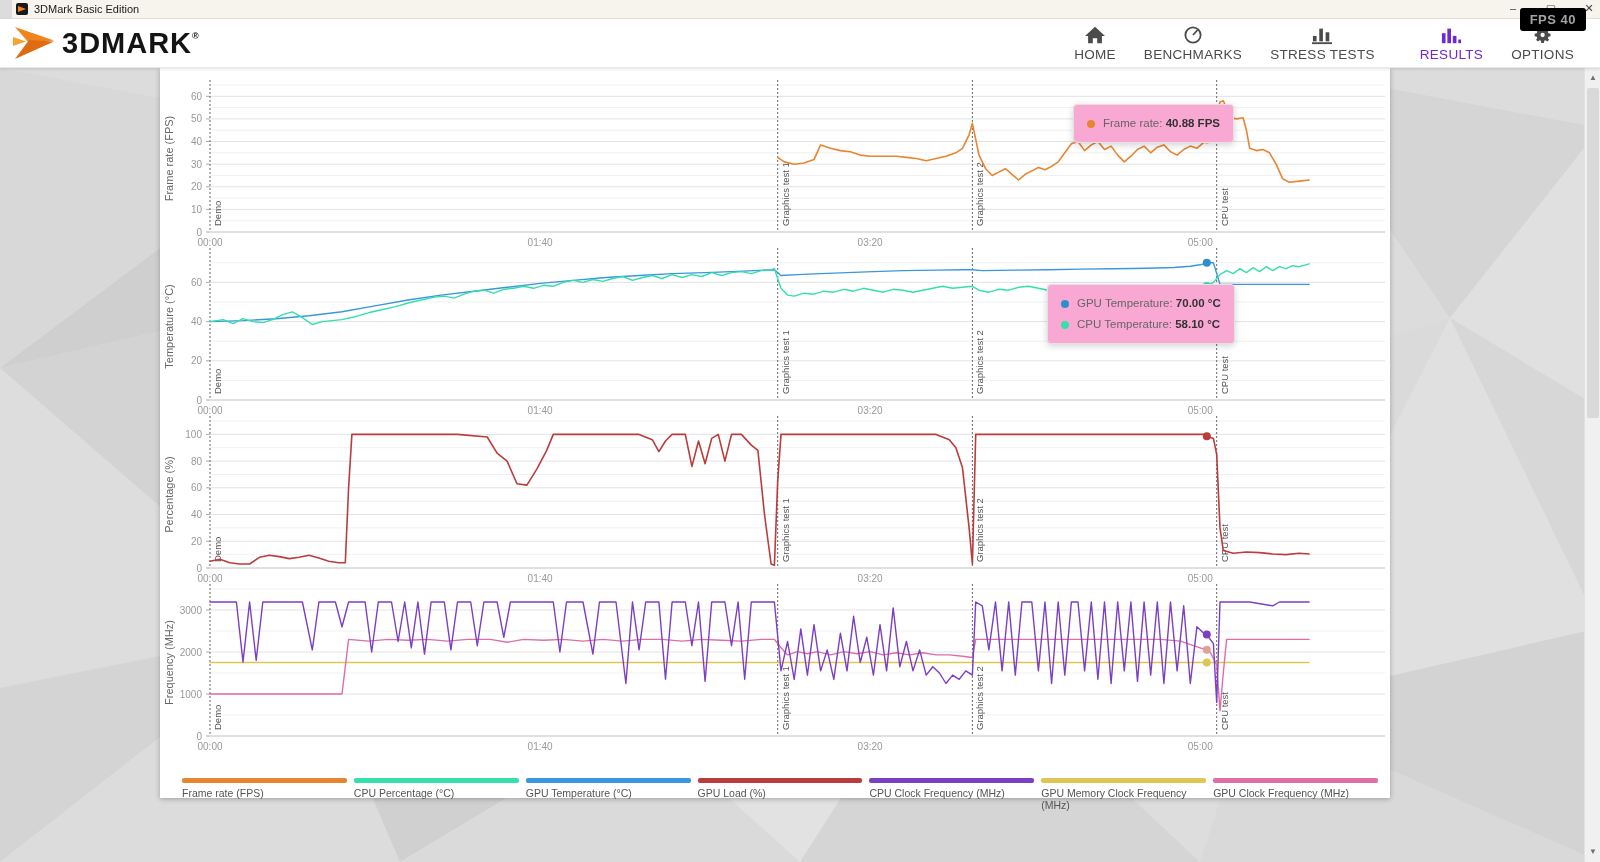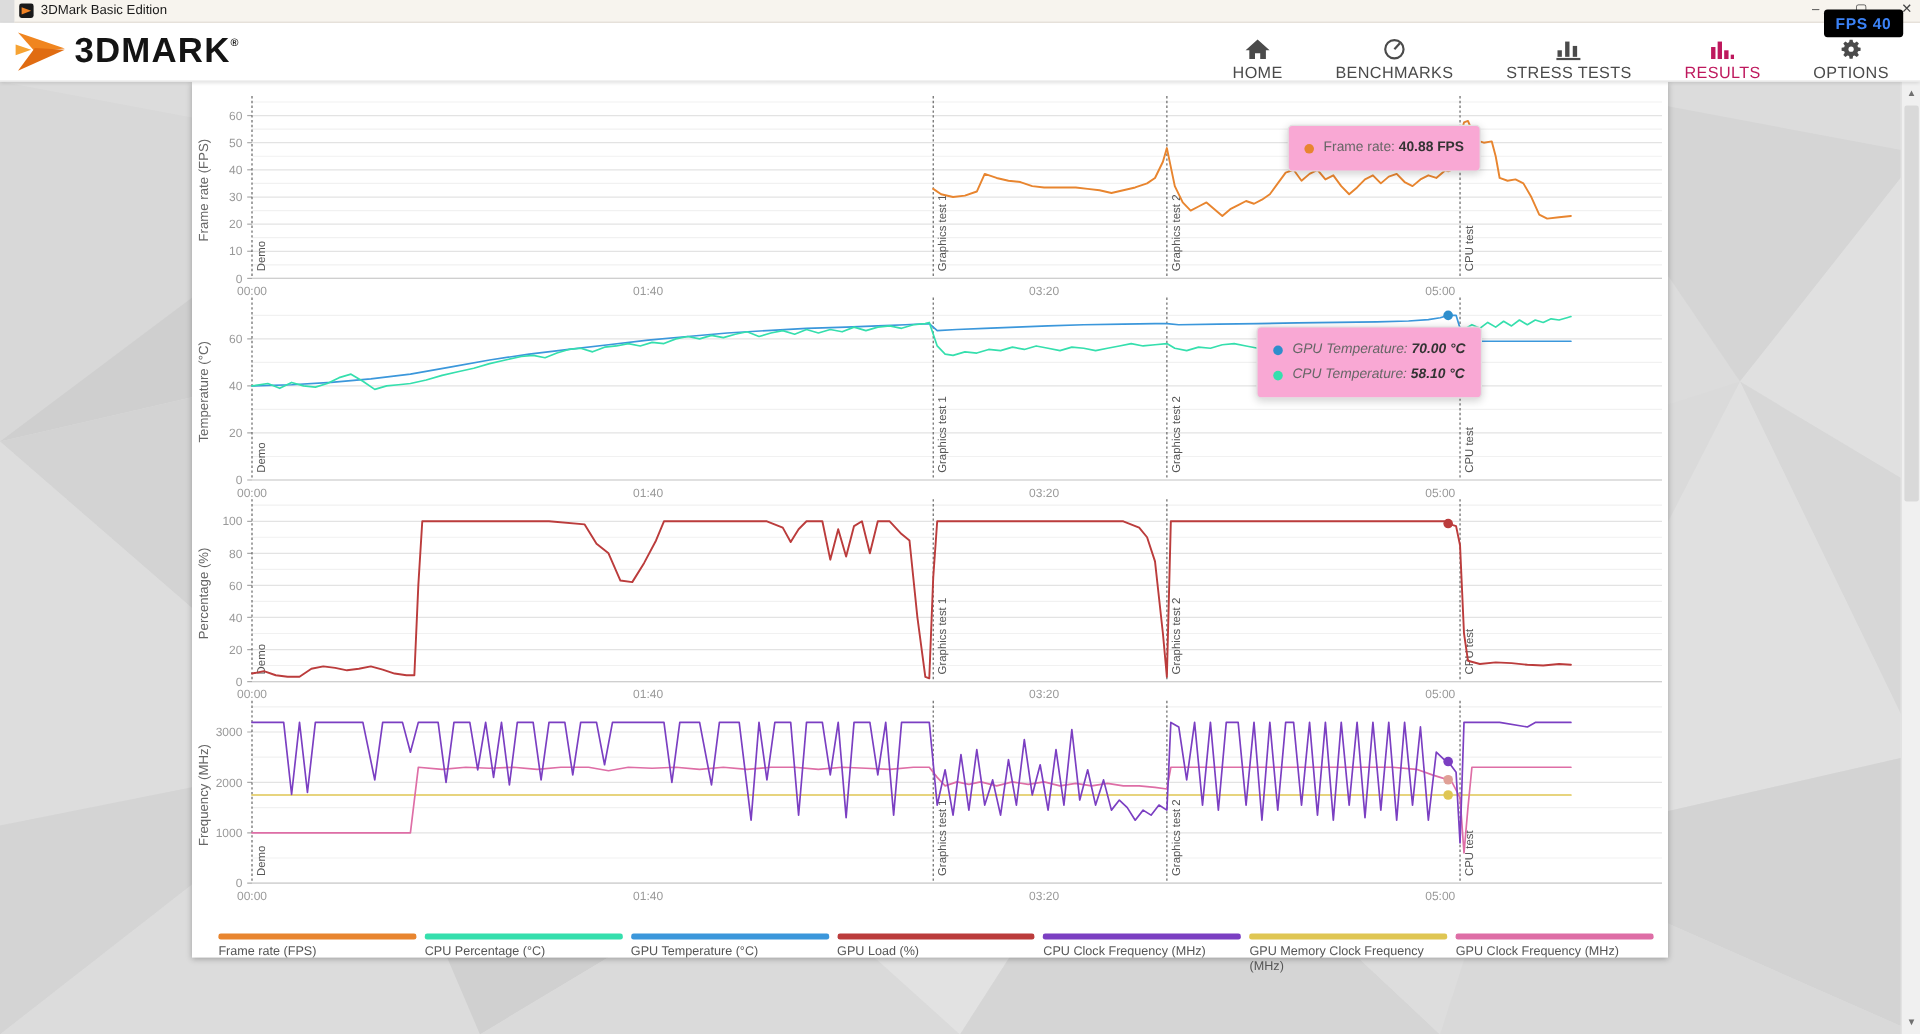--- a/index.html
+++ b/index.html
@@ -26,43 +26,43 @@
   .win-btn {
     position:absolute; top:0; width:30px; height:18px; text-align:center;
     font-size:11px; line-height:17px; color:#444; cursor:pointer;
   }
   .win-min { right:84px; }
   .win-max { right:46px; }
   .win-close { right:8px; }
   
   .fps-badge {
     position:absolute; right:14px; top:8px; z-index:40;
-    background:#000; color:#3b82f6; font-size:13px; font-weight:bold;
+    background:#000; color:#a3a3a3; font-size:13px; font-weight:bold;
     padding:4px 10px; border-radius:3px; letter-spacing:0.5px;
   }
   
   .navbar {
     position:absolute; left:0; top:19px; width:1600px; height:49px;
     background:#ffffff; border-bottom:1px solid #e8e8e8;
     box-shadow:0 1px 3px rgba(0,0,0,0.12); z-index:20;padding-left:32px;
   }
   .logo { position:absolute; left:12px; top:5px; display:flex; align-items:center; }
   .logo-text {
     font-size:29px; font-weight:bold; color:#141414; letter-spacing:1px; margin-left:4px;
   }
   .logo-reg { font-size:9px; color:#141414; vertical-align:14px; }
   .nav-items {
     position:absolute; right:26px; top:0; height:49px;
-    display:flex; align-items:flex-end; gap:44px;
+    display:flex; align-items:center; gap:28px;
   }
   .nav-item {
     display:flex; flex-direction:column; align-items:center; gap:2px;
     color:#4b4b4b; font-size:13.5px; cursor:pointer; letter-spacing:0.3px;
   }
-  .nav-item.active { color:#be185d; }
+  .nav-item.active { color:#6d28d9;margin-left:17px; }
   .nav-item svg { display:block; }
   
   .main { position:absolute; left:0; top:68px; width:1600px; height:794px; }
   .bg-pattern { position:absolute; left:0; top:0; }
   
   .card {
     position:absolute; left:160px; top:0; width:1230px; height:730px;
     background:#ffffff; box-shadow:0 1px 5px rgba(0,0,0,0.28);
   }
   .chart { position:absolute; left:0; width:1230px; height:180px; }
@@ -398,21 +398,21 @@
         <div class="legend-bar" style="background: rgb(222, 110, 166);"></div>
         <div class="legend-label">GPU Clock Frequency (MHz)</div>
       </div>
     </div>
   <div class="tip" style="left: 913px; top: 36px;">
         <div class="tip-row">
           <span class="tip-dot" style="background: rgb(232, 133, 47);"></span>
           <span>Frame rate: <b>40.88 FPS</b></span>
         </div>
       </div>
-      <div class="tip" style="left: 887px; top: 204px; font-style: italic;">
+      <div class="tip" style="left: 887px; top: 216px;">
         <div class="tip-row">
           <span class="tip-dot" style="background: rgb(46, 142, 204);"></span>
           <span>GPU Temperature: <b>70.00 °C</b></span>
         </div>
         <div class="tip-row">
           <span class="tip-dot" style="background: rgb(53, 223, 173);"></span>
           <span>CPU Temperature: <b>58.10 °C</b></span>
         </div>
       </div>
     </div>

